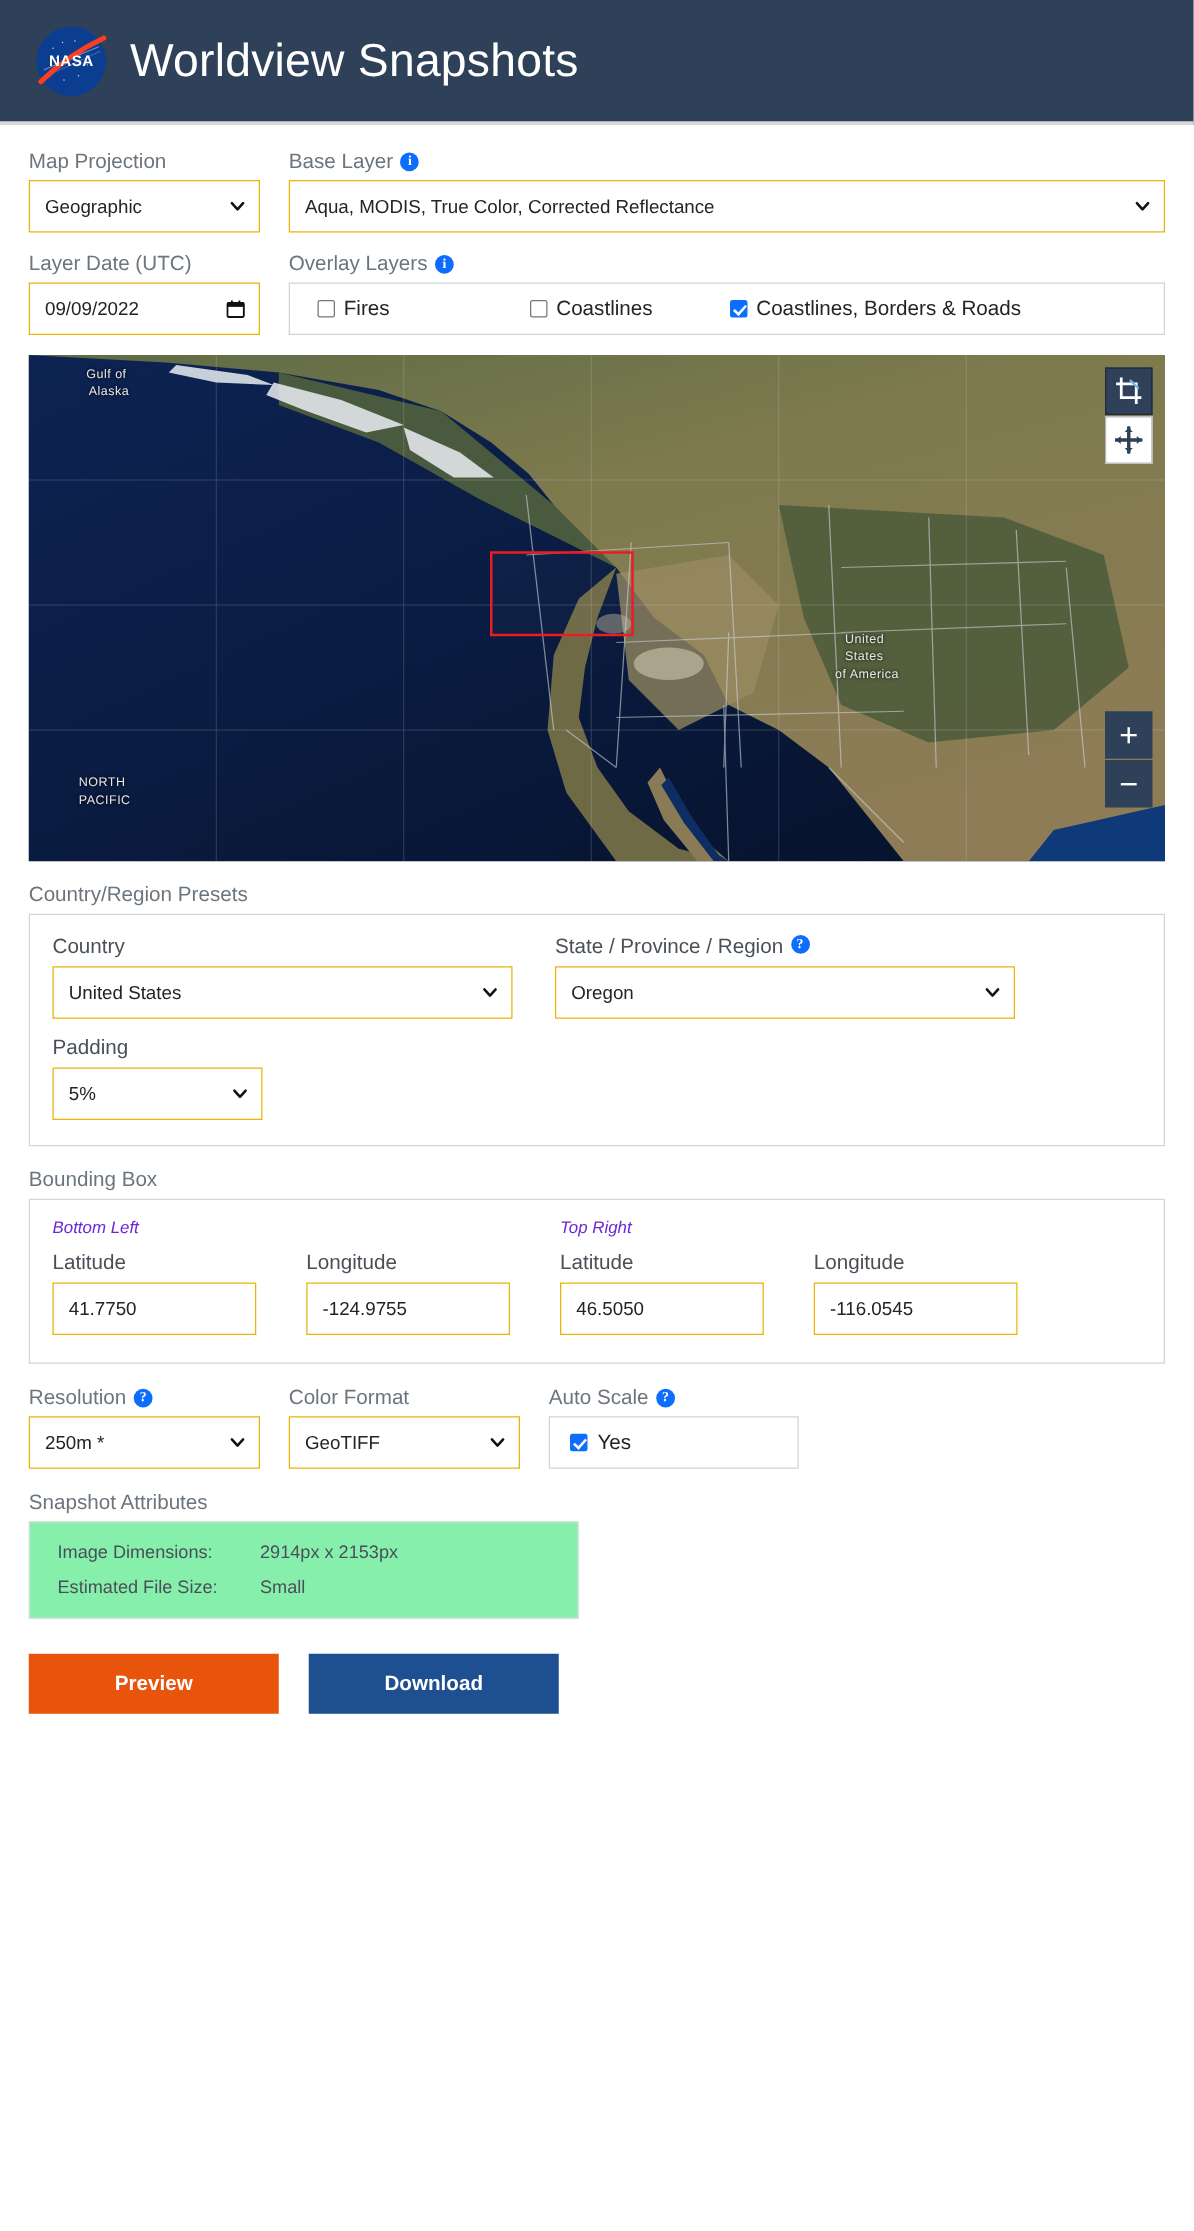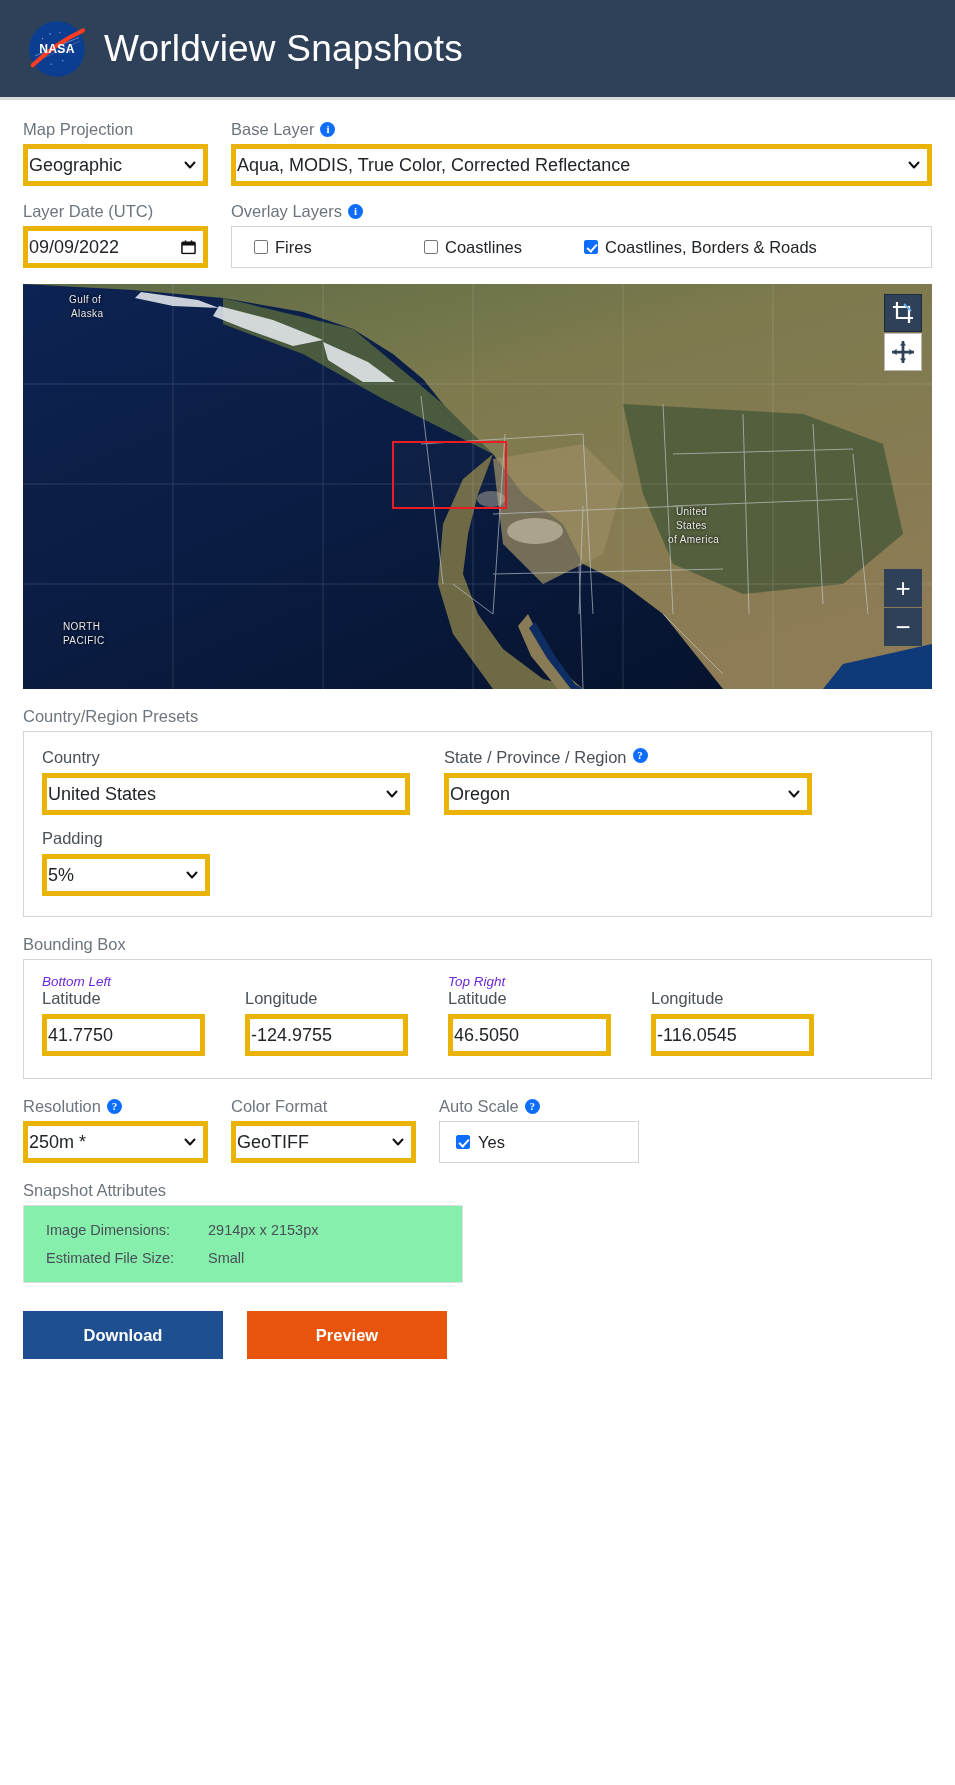--- a/index.html
+++ b/index.html
@@ -45,26 +45,26 @@
     width:15px; height:15px; border-radius:50%;
     background:#0d6efd; color:#fff;
     font-size:11px; font-weight:bold;
     display:inline-flex; align-items:center; justify-content:center;
     font-family:"Liberation Serif", serif;
     flex:0 0 auto;
     line-height:1;
   }
   .ctrl {
     height:42px;
-    border:5px solid #eab308;
+    border:1px solid #eab308;
     background:#fff;
     display:flex;
     align-items:center;
-    padding:0 1px;
-    font-size:18px;
+    padding:0 12px;
+    font-size:15px;
     color:#212529;
     position:relative;
   }
   .sel-wrap { position:relative; }
   .chev {
     position:absolute; right:12px; top:50%;
     transform:translateY(-50%);
     pointer-events:none;
     width:12px; height:12px;
   }
@@ -174,21 +174,21 @@
   .sub-label {
     font-size:13.5px;
     color:#6d28d9;
     font-style:italic;
   }
 
   .preset-row { display:flex; gap:34px; }
   .preset-col { width:368px; flex:0 0 368px; }
 
   .bbox-grid { display:flex; gap:0; }
-  .bbox-cell { width:203px; flex:0 0 203px; }
+  .bbox-cell { width:203px; flex:0 0 203px;margin-top:12px; }
   .bbox-cell .ctrl { width:163px; }
 
   
   .opt-row { display:flex; margin-top:18px; }
   .opt-col-a { width:185px; flex:0 0 185px; margin-right:23px; }
   .opt-col-b { width:185px; flex:0 0 185px; margin-right:23px; }
   .opt-col-c { width:200px; flex:0 0 200px; }
   .yes-box {
     height:42px; border:1px solid #ced4da; background:#fff;
     display:flex; align-items:center; gap:8px; padding:0 16px;
@@ -526,17 +526,17 @@
       <span class="attr-key">Image Dimensions:</span>
       <span class="attr-val">2914px x 2153px</span>
     </div>
     <div class="attr-line">
       <span class="attr-key">Estimated File Size:</span>
       <span class="attr-val">Small</span>
     </div>
   </div>
 
   <div class="actions">
+    <button class="btn btn-preview">Preview</button>
     <button class="btn btn-download">Download</button>
-    <button class="btn btn-preview">Preview</button>
   </div>
 
 </div>
 
 </body></html>

